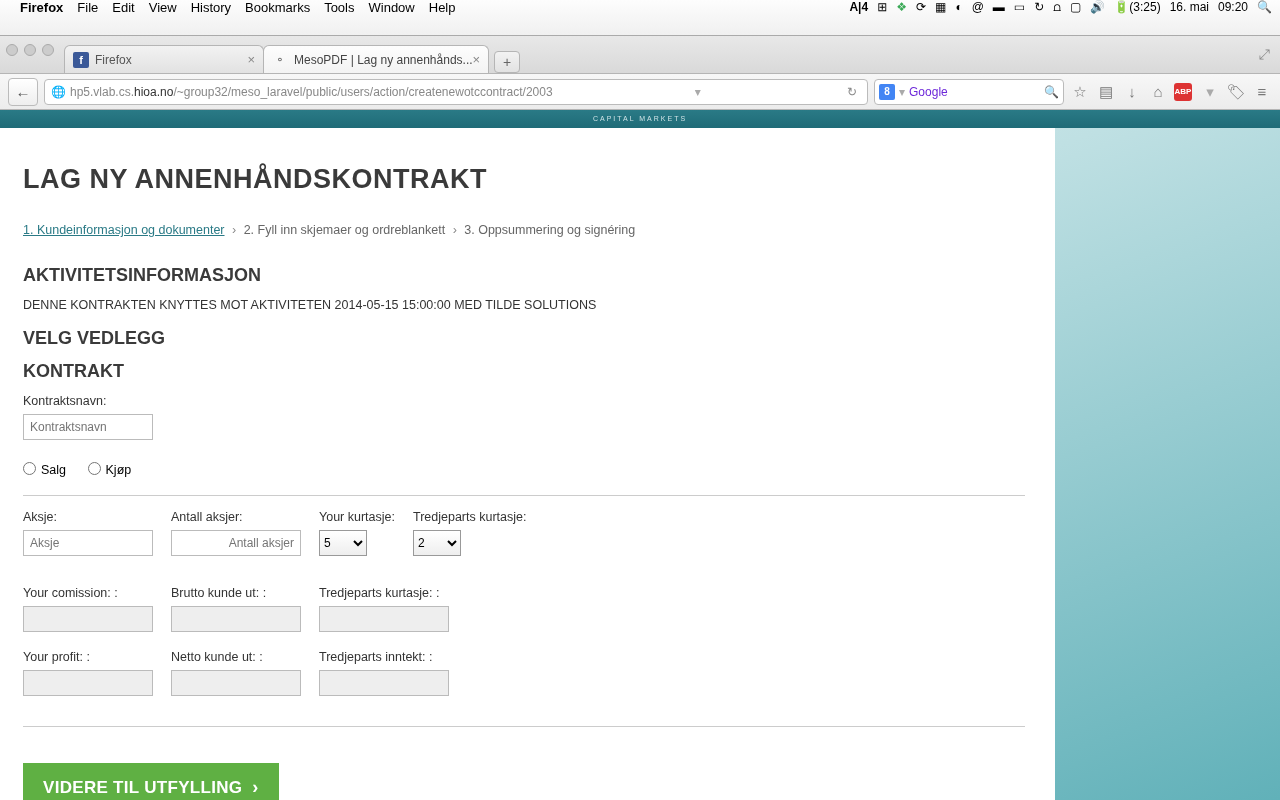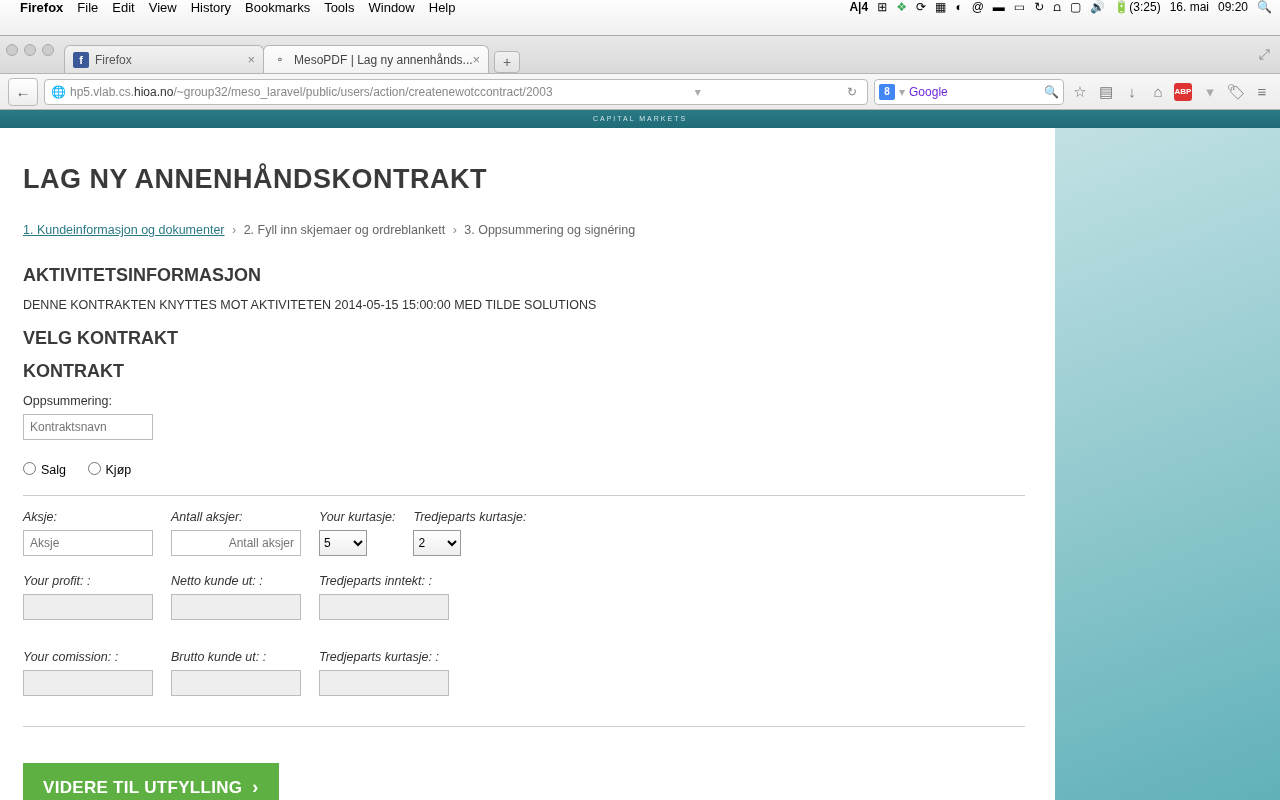--- a/index.html
+++ b/index.html
@@ -52,21 +52,21 @@
 input.txt { height:26px; border:1px solid #bbb; background:#fff; font-size:12px; color:#888; padding:0 6px;}
 input.txt.ro { background:#eee;}
 hr.rule { border:none; border-top:1px solid #ccc; margin:18px 0 14px 0;}
 
 .radios { font-size:12.5px; margin:22px 0 6px 0;}
 .radios label { margin-right:18px;}
 .radios input { margin-right:5px; vertical-align:-1px;}
 
 .cols { display:flex; gap:18px; margin-top:4px;}
 .col { display:flex; flex-direction:column;}
-.col .lbl { margin-bottom:6px;font-style:italic;}
+.col .lbl { margin-bottom:6px;}
 .col input.txt { width:130px;}
 .col.right input.txt { text-align:right; padding-right:6px;}
 select.sel { height:26px; width:48px; border:1px solid #999; background:linear-gradient(#fff,#eee); font-size:12px;}
 
 .row2 { display:flex; gap:18px; margin-top:30px;}
 .row2 .col input.txt { width:130px; background:#eee;}
 
 .btn-next { margin-top:22px; display:inline-flex; align-items:center; background:#5fb043; color:#fff; font-size:17px; font-weight:600; padding:14px 20px; border:none; cursor:pointer; letter-spacing:0.3px;}
 .btn-next .chev { margin-left:10px; font-size:18px;}
 .content { padding-left:0;}
@@ -170,25 +170,25 @@
           <a href="#">1. Kundeinformasjon og dokumenter</a>
           <span class="sep">›</span>
           <span>2. Fyll inn skjemaer og ordreblankett</span>
           <span class="sep">›</span>
           <span>3. Oppsummering og signéring</span>
         </div>
 
         <h2 class="sec">AKTIVITETSINFORMASJON</h2>
         <p class="plain">DENNE KONTRAKTEN KNYTTES MOT AKTIVITETEN 2014-05-15 15:00:00 MED TILDE SOLUTIONS</p>
 
-        <h2 class="sec">VELG KONTRAKT</h2>
+        <h2 class="sec">VELG VEDLEGG</h2>
 
         <h2 class="sec">KONTRAKT</h2>
 
-        <label class="lbl">Oppsummering:</label>
+        <label class="lbl">Kontraktsnavn:</label>
         <input class="txt" style="width: 130px;" placeholder="Kontraktsnavn">
 
         <div class="radios">
           <label><input type="radio" name="tt" style=""><span>Salg</span></label>
           <label><input type="radio" name="tt" style=""><span>Kjøp</span></label>
         </div>
         <hr class="rule">
 
         <div class="cols">
           <div class="col">
@@ -202,46 +202,46 @@
           <div class="col">
             <span class="lbl">Your kurtasje:</span>
             <select class="sel"><option>5</option></select>
           </div>
           <div class="col">
             <span class="lbl">Tredjeparts kurtasje:</span>
             <select class="sel"><option>2</option></select>
           </div>
         </div>
 
+        <div class="row2">
+          <div class="col">
+            <span class="lbl">Your comission: :</span>
+            <input class="txt ro" readonly="" style="">
+          </div>
+          <div class="col">
+            <span class="lbl">Brutto kunde ut: :</span>
+            <input class="txt ro" readonly="" style="">
+          </div>
+          <div class="col">
+            <span class="lbl">Tredjeparts kurtasje: :</span>
+            <input class="txt ro" readonly="" style="">
+          </div>
+        </div>
+
         <div class="row2" style="margin-top:18px;">
           <div class="col">
             <span class="lbl">Your profit: :</span>
             <input class="txt ro" readonly="" style="">
           </div>
           <div class="col">
             <span class="lbl">Netto kunde ut: :</span>
             <input class="txt ro" readonly="" style="">
           </div>
           <div class="col">
             <span class="lbl">Tredjeparts inntekt: :</span>
-            <input class="txt ro" readonly="" style="">
-          </div>
-        </div>
-
-        <div class="row2">
-          <div class="col">
-            <span class="lbl">Your comission: :</span>
-            <input class="txt ro" readonly="" style="">
-          </div>
-          <div class="col">
-            <span class="lbl">Brutto kunde ut: :</span>
-            <input class="txt ro" readonly="" style="">
-          </div>
-          <div class="col">
-            <span class="lbl">Tredjeparts kurtasje: :</span>
             <input class="txt ro" readonly="" style="">
           </div>
         </div>
 
         <hr class="rule" style="margin-top:30px;">
 
         <button class="btn-next">
           <span>VIDERE TIL UTFYLLING</span>
           <span class="chev">›</span>
         </button>

